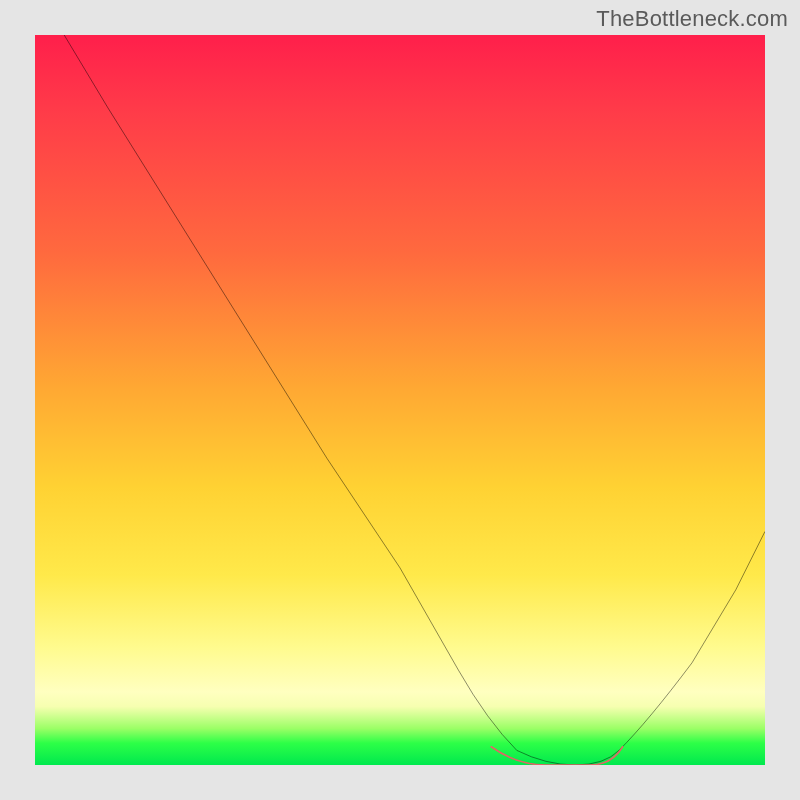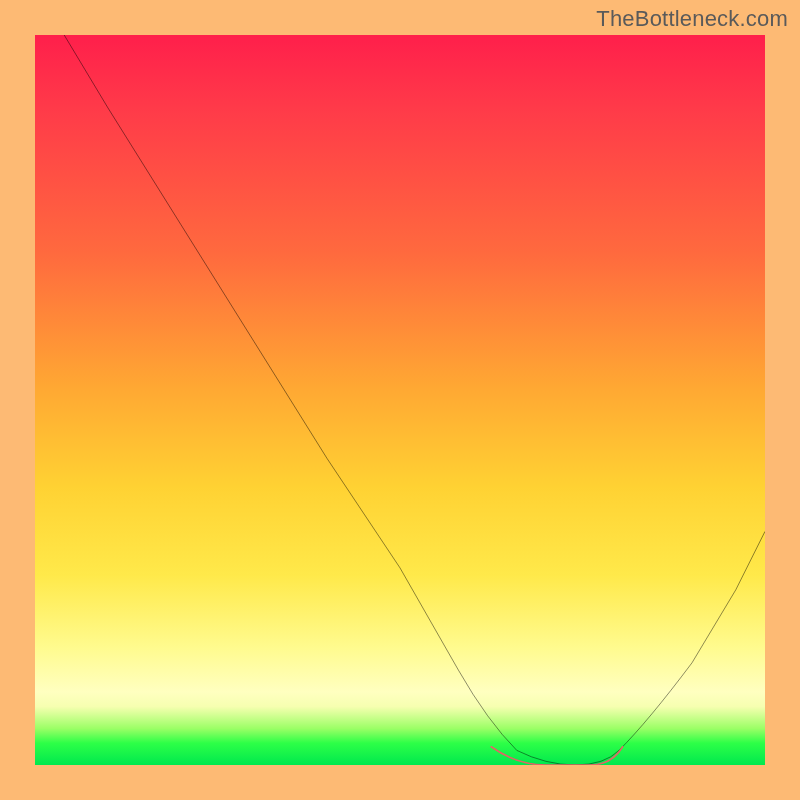--- a/index.html
+++ b/index.html
@@ -7,21 +7,21 @@
     padding: 0;
     width: 800px;
     height: 800px;
     background: #000;
     overflow: hidden;
     font-family: Arial, Helvetica, sans-serif;
   }
   .frame {
     position: absolute;
     inset: 0;
-    background: #fdba74;
+    background: #e5e5e5;
   }
   .plot-area {
     position: absolute;
     left: 35px;
     top: 35px;
     width: 730px;
     height: 730px;
     overflow: hidden;
   }
   .gradient-bg {

